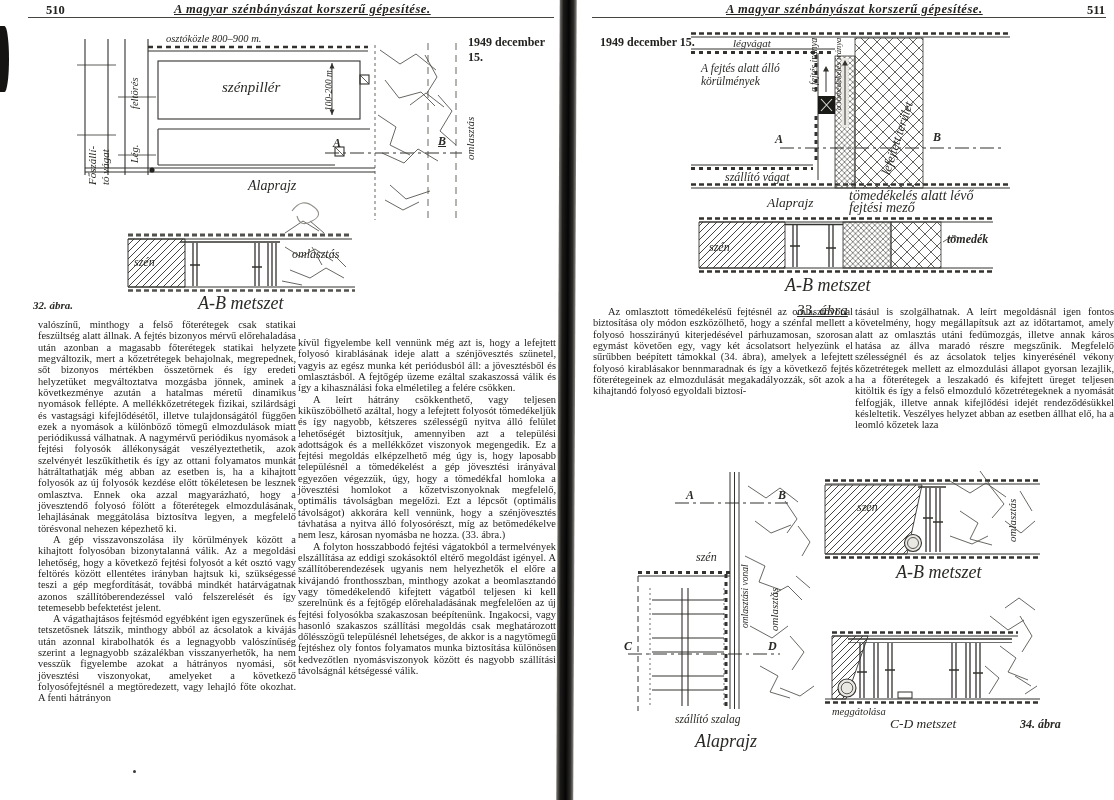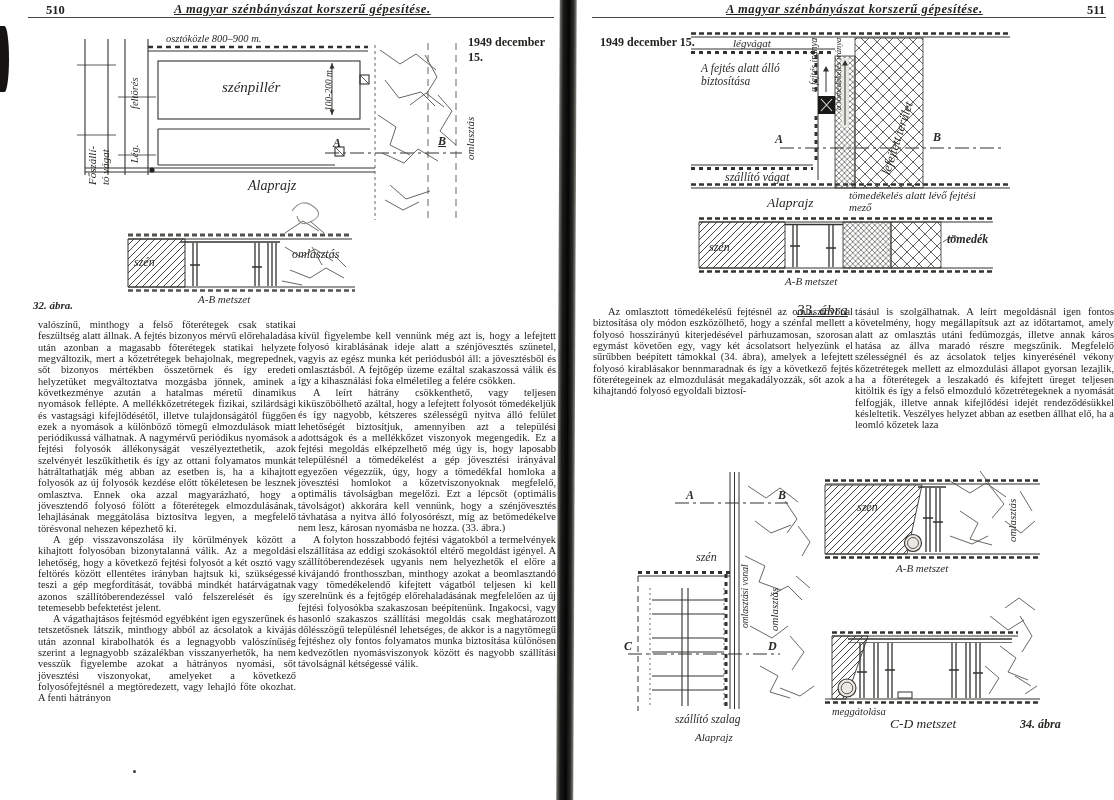--- a/index.html
+++ b/index.html
@@ -21,21 +21,21 @@
   .hdr-rule{position:absolute;height:0;border-top:1.1px solid #45443f;}
   .col{position:absolute;text-align:justify;font:10.45px/11.32px "Liberation Serif","DejaVu Serif",serif;
        color:#201f1c;}
   .col p{margin:0;text-indent:15px;}
   .col p.noind{text-indent:0;}
   .fig{position:absolute;}
   .fig svg{position:absolute;left:0;top:0;}
   .flabel{position:absolute;font:italic 11px "Liberation Serif",serif;color:#2a2925;white-space:nowrap;}
   .flabel.rot{transform:rotate(-90deg);transform-origin:0 0;}
   .flabel.big{font-size:15px;}
-  .flabel.cap{font-size:11px;}
+  .flabel.cap{font-size:18px;}
   .flabel.bold{font-weight:bold;font-size:12px;}
   .flabel.sm{font-size:9.5px;}
   .flabel.two{white-space:normal;line-height:12.5px;}
 </style>
 </head>
 <body>
 
 <div class="sheet">
 
   <div class="page left">
@@ -104,21 +104,21 @@
       <span class="flabel" style="left:262px;top:212px;font-size:12px;">omlasztás</span>
       <span class="flabel cap" style="left:168px;top:258px;">A-B metszet</span>
       <span class="flabel bold" style="left:3px;top:264px;font-size:11px;">32. ábra.</span>
     </div>
 
     <div class="col" style="left:38px;top:319px;width:258px;height:432px;">
       <p class="noind">valószínű, minthogy a felső főterétegek csak statikai feszültség alatt állnak. A fejtés bizonyos mérvű előrehaladása után azonban a magasabb főterétegek statikai helyzete megváltozik, mert a kőzetrétegek behajolnak, megrepednek, sőt bizonyos mértékben összetörnek és így eredeti helyzetüket megváltoztatva mozgásba jönnek, aminek a következménye azután a hatalmas méretű dinamikus nyomások fellépte. A mellékkőzetrétegek fizikai, szilárdsági és vastagsági kifejlődésétől, illetve tulajdonságától függően ezek a nyomások a különböző tömegű elmozdulások miatt periódikussá válhatnak. A nagymérvű periódikus nyomások a fejtési folyosók állékonyságát veszélyeztethetik, azok szelvényét leszűkíthetik és így az ottani folyamatos munkát hátráltathatják még abban az esetben is, ha a kihajtott folyosók az új folyosók kezdése előtt tökéletesen be lesznek omlasztva. Ennek oka azzal magyarázható, hogy a jövesztendő folyosó fölött a főterétegek elmozdulásának, lehajlásának meggátolása biztosítva legyen, a megfelelő törésvonal nehezen képezhető ki.</p>
       <p>A gép visszavonszolása ily körülmények között a kihajtott folyosóban bizonytalanná válik. Az a megoldási lehetőség, hogy a következő fejtési folyosót a két osztó vagy feltörés között ellentétes irányban hajtsuk ki, szükségessé teszi a gép megfordítását, továbbá mindkét határvágatnak azonos szállítóberendezéssel való felszerelését és így tetemesebb befektetést jelent.</p>
       <p>A vágathajtásos fejtésmód egyébként igen egyszerűnek és tetszetősnek látszik, minthogy abból az ácsolatok a kivájás után azonnal kirabolhatók és a legnagyobb valószínűség szerint a legnagyobb százalékban visszanyerhetők, ha nem vesszük figyelembe azokat a hátrányos nyomási, sőt jövesztési viszonyokat, amelyeket a következő folyosófejtésnél a megtöredezett, vagy lehajló főte okozhat. A fenti hátrányon</p>
     </div>
-    <div class="col" style="left:298px;top:330px;width:258px;height:432px;">
+    <div class="col" style="left:298px;top:337px;width:258px;height:432px;">
       <p class="noind">kívül figyelembe kell vennünk még azt is, hogy a lefejtett folyosó kirablásának ideje alatt a szénjövesztés szünetel, vagyis az egész munka két periódusból áll: a jövesztésből és omlasztásból. A fejtőgép üzeme ezáltal szakaszossá válik és így a kihasználási foka elméletileg a felére csökken.</p>
       <p>A leírt hátrány csökkenthető, vagy teljesen kiküszöbölhető azáltal, hogy a lefejtett folyosót tömedékeljük és így nagyobb, kétszeres szélességű nyitva álló felület lehetőségét biztosítjuk, amennyiben azt a települési adottságok és a mellékkőzet viszonyok megengedik. Ez a fejtési megoldás elképzelhető még úgy is, hogy laposabb településnél a tömedékelést a gép jövesztési irányával egyezően végezzük, úgy, hogy a tömedékfal homloka a jövesztési homlokot a kőzetviszonyoknak megfelelő, optimális távolságban megelőzi. Ezt a lépcsőt (optimális távolságot) akkorára kell vennünk, hogy a szénjövesztés távhatása a nyitva álló folyosórészt, míg az betömedékelve nem lesz, károsan nyomásba ne hozza. (33. ábra.)</p>
       <p>A folyton hosszabbodó fejtési vágatokból a termelvények elszállítása az eddigi szokásoktól eltérő megoldást igényel. A szállítóberendezések ugyanis nem helyezhetők el előre a kivájandó fronthosszban, minthogy azokat a beomlasztandó vagy tömedékelendő kifejtett vágatból teljesen ki kell szerelnünk és a fejtőgép előrehaladásának megfelelően az új fejtési folyosókba szakaszosan beépítenünk. Ingakocsi, vagy hasonló szakaszos szállítási megoldás csak meghatározott dőlésszögű településnél lehetséges, de akkor is a nagytömegű fejtéshez oly fontos folyamatos munka biztosítása különösen kedvezőtlen nyomásviszonyok között és nagyobb szállítási távolságnál kétségessé válik.</p>
     </div>
     <div class="speck" style="left:133px;top:770px;"></div>
   </div>
 
   <div class="gutter"></div>
   <div class="edge-blob"></div>
 
@@ -173,29 +173,29 @@
         <polygon points="14,192 100,192 100,238 14,238" fill="url(#dg33)" stroke="#33322e" stroke-width=".9"></polygon>
         <rect x="158" y="192" width="48" height="46" fill="url(#dh33)" stroke="#33322e" stroke-width=".8"></rect>
         <rect x="206" y="192" width="50" height="46" fill="url(#xh33)" stroke="#33322e" stroke-width=".8"></rect>
         <g stroke="#33322e" fill="none">
           <path d="M100,194.5 H158" stroke-width="1.5"></path>
           <path d="M108,195 V237 M112,195 V237 M105,216 h10 M144,195 V237 M148,195 V237 M141,218 h10" stroke-width="1.3"></path>
         </g>
         <path d="M258,212 q8,-6 14,-5" stroke="#33322e" stroke-width=".8" fill="none"></path>
       </svg>
       <span class="flabel" style="left:48px;top:7px;">légvágat</span>
-      <span class="flabel two" style="left:16px;top:32px;width:122px;font-size:11.5px;">A fejtés alatt álló biztosítása</span>
+      <span class="flabel two" style="left:16px;top:32px;width:122px;font-size:11.5px;">A fejtés alatt álló körülmények</span>
       <span class="flabel rot sm" style="left:124px;top:62px;">a fejtés iránya</span>
       <span class="flabel rot sm" style="left:148px;top:80px;font-size:8.5px;">a tömedékelés iránya</span>
       <span class="flabel rot" style="left:193px;top:142px;font-size:13px;transform:rotate(-72deg);">lefejtett terület</span>
       <span class="flabel bold" style="left:90px;top:102px;">A</span>
       <span class="flabel bold" style="left:248px;top:100px;">B</span>
       <span class="flabel" style="left:40px;top:140px;font-size:12px;">szállító vágat</span>
       <span class="flabel cap" style="left:82px;top:165px;font-size:13.5px;">Alaprajz</span>
-      <span class="flabel two" style="left:164px;top:160px;width:128px;font-size:11px;line-height:11.5px;">tömedékelés alatt lévő fejtési mező</span>
+      <span class="flabel two" style="left:164px;top:160px;width:128px;font-size:14px;line-height:11.5px;">tömedékelés alatt lévő fejtési mező</span>
       <span class="flabel" style="left:24px;top:210px;font-size:12px;">szén</span>
       <span class="flabel" style="left:262px;top:202px;font-size:12px;font-weight:bold;">tömedék</span>
       <span class="flabel cap" style="left:100px;top:245px;">A-B metszet</span>
       <span class="flabel cap" style="left:112px;top:272px;font-size:15px;text-decoration:underline;">33. ábra</span>
     </div>
 
     <div class="col" style="left:17px;top:306px;width:260px;height:175px;">
       <p>Az omlasztott tömedékelésű fejtésnél az omlasztóvonal biztosítása oly módon eszközölhető, hogy a szénfal mellett a folyosó hosszirányú kiterjedésével párhuzamosan, szorosan egymást követően egy, vagy két ácsolatsort helyezünk el sűrűbben beépített támokkal (34. ábra), amelyek a lefejtett folyosó kirablásakor bennmaradnak és így a következő fejtés főterétegeinek az elmozdulását megakadályozzák, sőt azok a kihajtandó folyosó egyoldali biztosí-</p>
     </div>
     <div class="col" style="left:279px;top:306px;width:259px;height:152px;">

